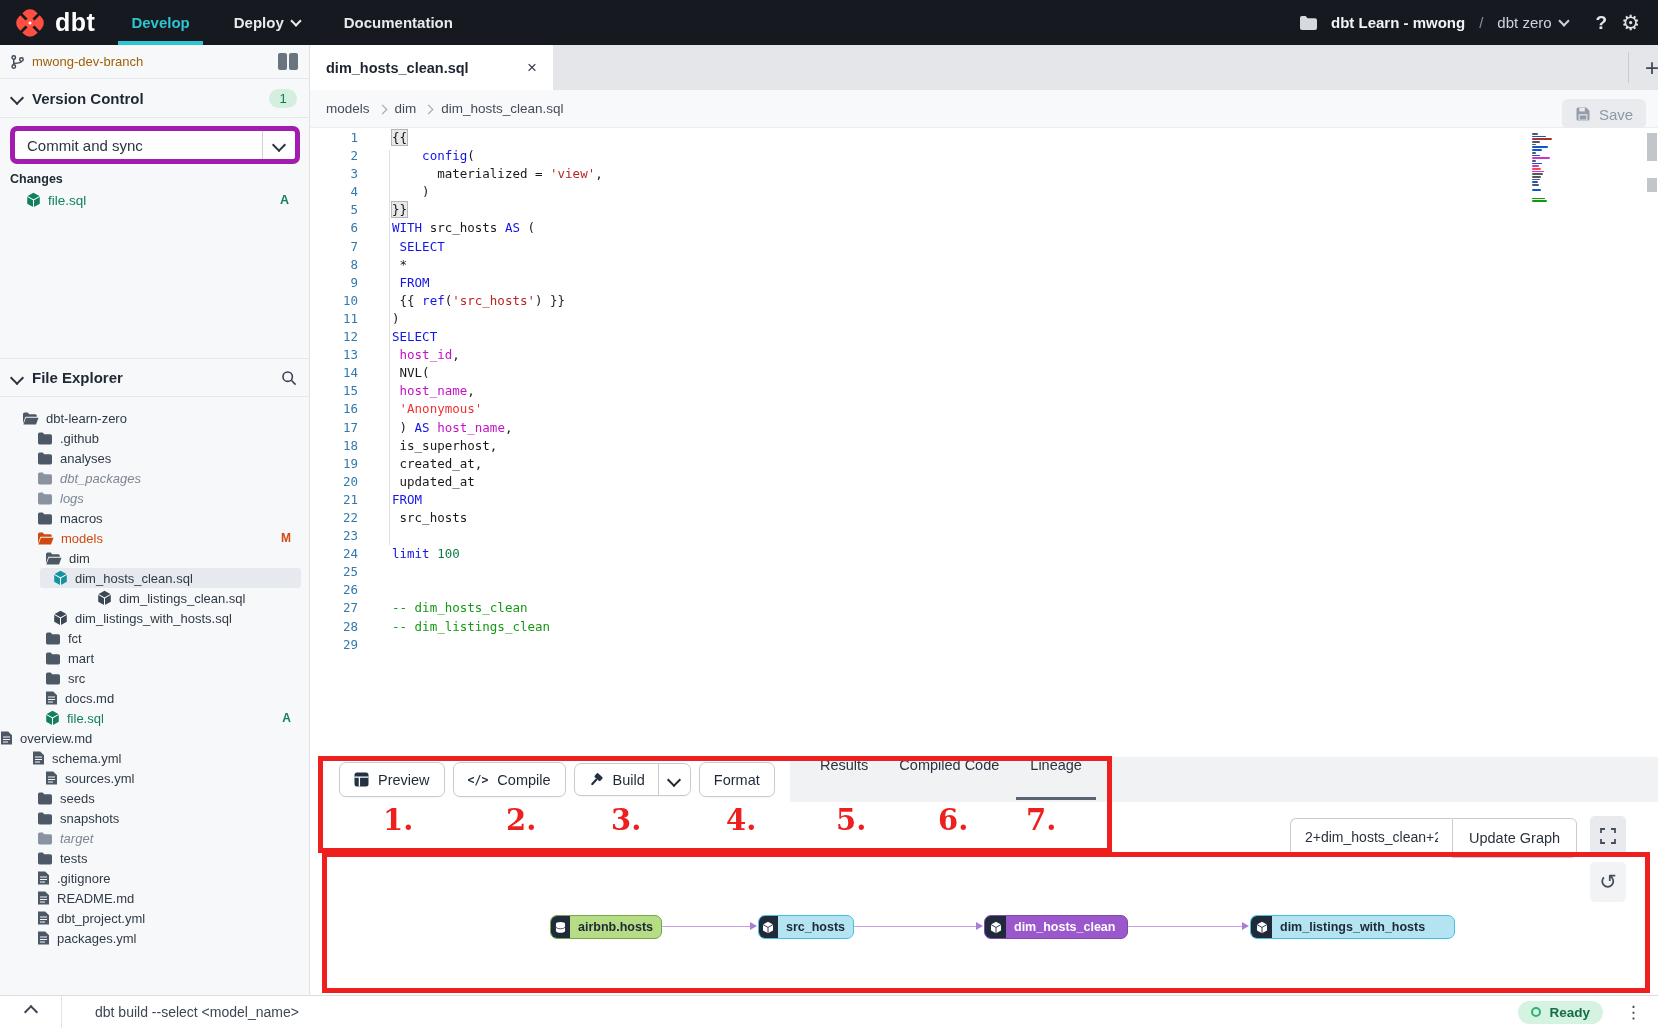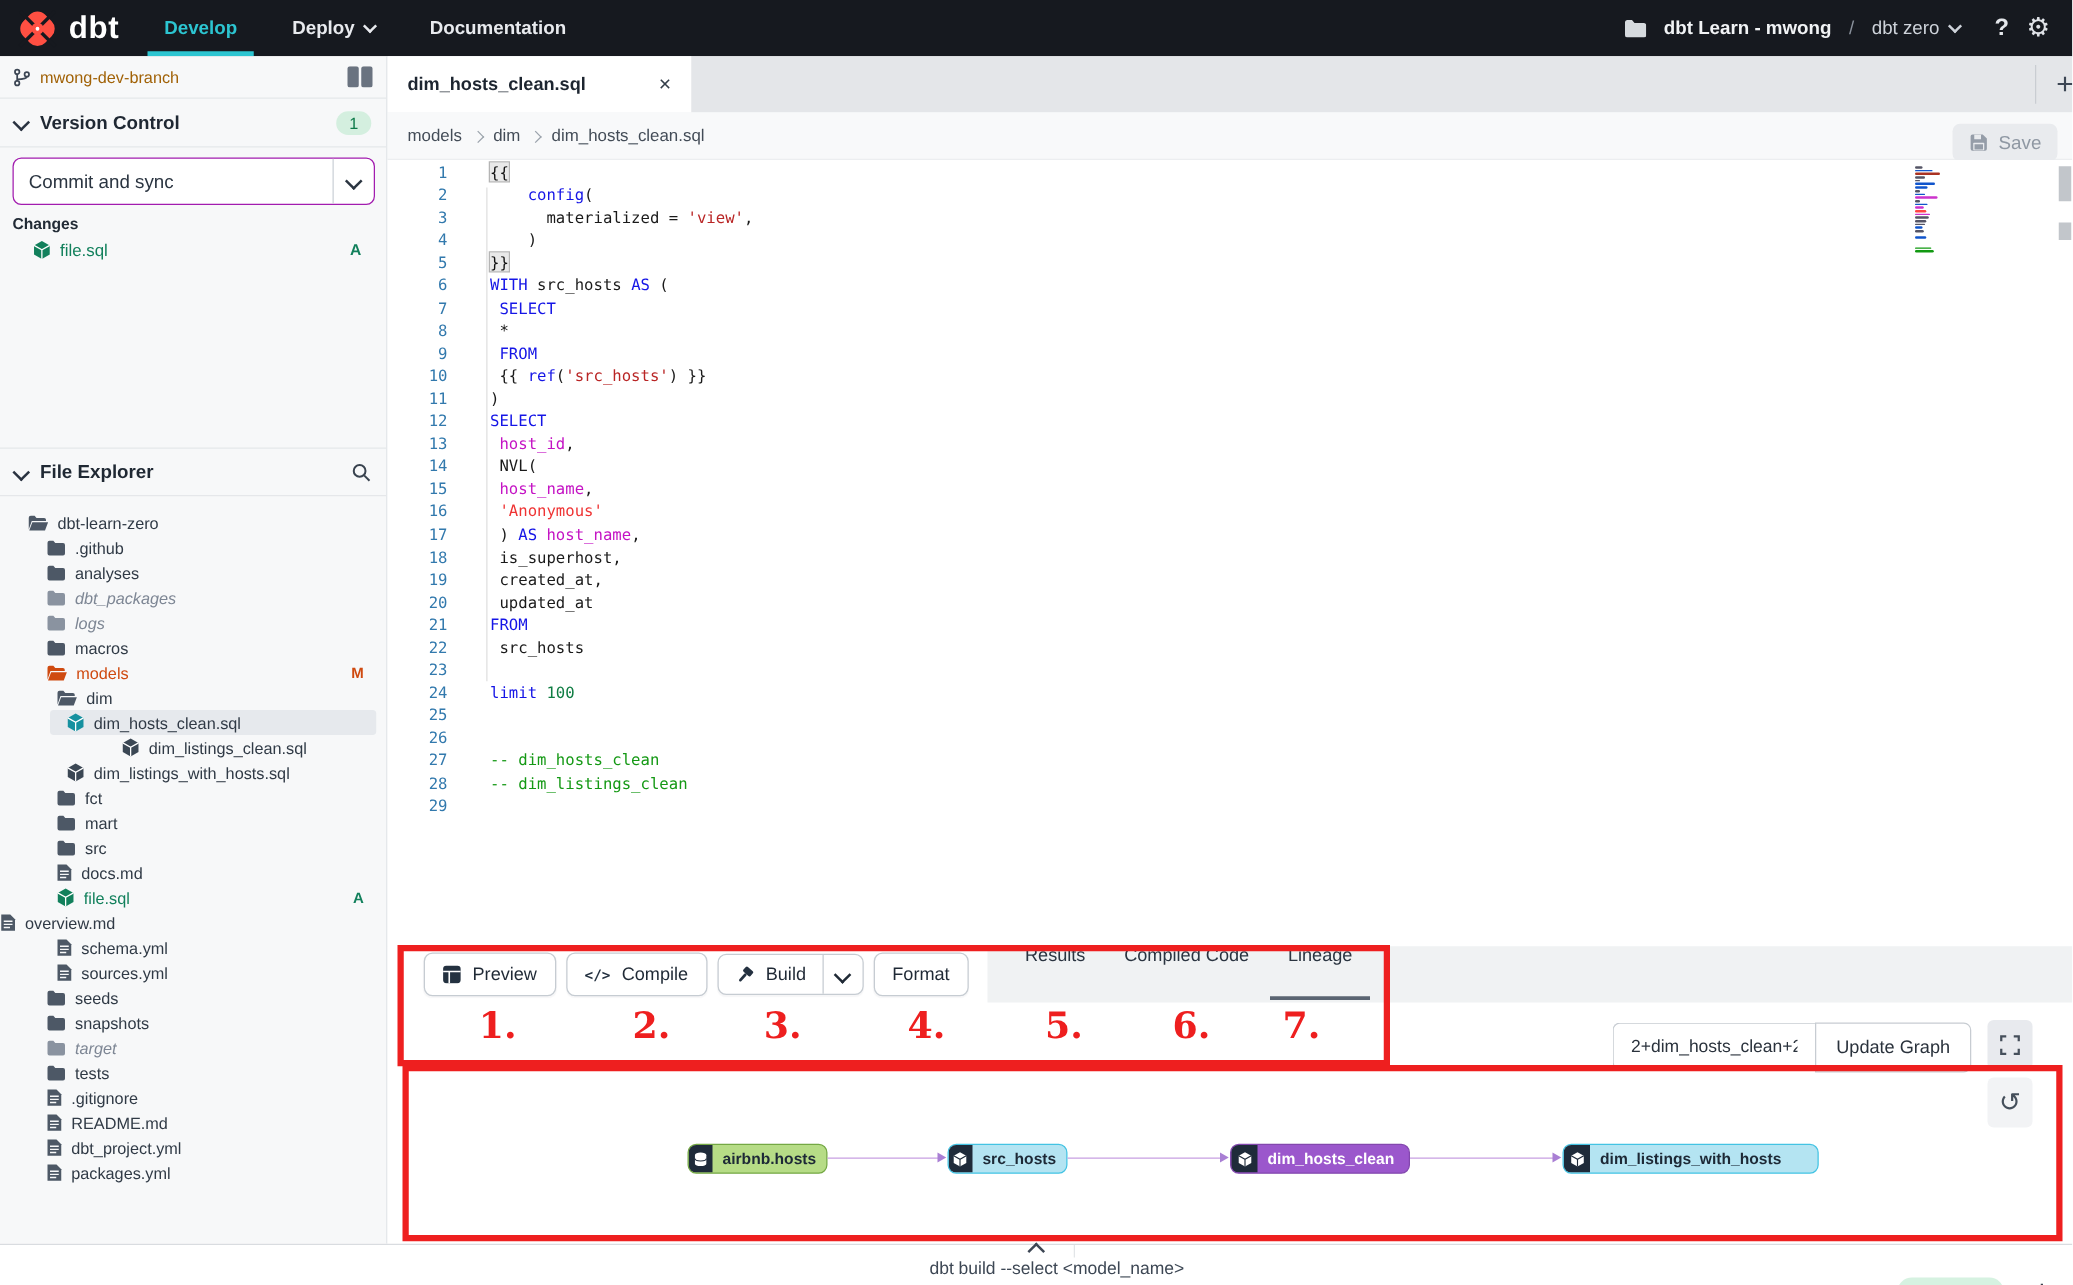--- a/index.html
+++ b/index.html
@@ -33,21 +33,21 @@
   #branch-row{left:0;top:0;width:309px;height:34px;border-bottom:1px solid #e5e7ea;
     display:flex;align-items:center;padding:0 10px;box-sizing:border-box;color:#3c4654;}
   #branch-name{font-size:13px;margin-left:7px;color:#a16207;}
   #docs-icon{margin-left:auto;}
   #vc-header{left:0;top:34px;width:309px;height:39px;border-bottom:1px solid #e5e7ea;
     display:flex;align-items:center;padding:0 12px;box-sizing:border-box;}
   .sec-title{font-size:15px;font-weight:bold;color:#1f2833;margin-left:10px;}
   .sec-chev{color:#2a3340;}
   #vc-badge{margin-left:auto;background:#d4efdf;color:#0e7a49;font-size:13px;
     min-width:14px;padding:2px 7px;border-radius:11px;text-align:center;}
-  #commit-btn{left:10px;top:81px;width:290px;height:38px;background:#fff;border:1px solid #a21caf;
+  #commit-btn{left:10px;top:81px;width:290px;height:38px;background:#fff;border:5px solid #a21caf;
     border-radius:7px;display:flex;align-items:center;box-sizing:border-box;cursor:pointer;}
   #commit-label{font-size:15px;color:#2b3541;padding-left:12px;}
   #commit-caret{margin-left:auto;width:32px;align-self:stretch;border-left:1px solid #ccd1d7;
     display:flex;align-items:center;justify-content:center;color:#2b3541;}
   #changes-label{left:10px;top:127px;font-size:12.5px;font-weight:bold;color:#222b36;}
   #changes-list{left:0;top:144px;width:309px;}
   .change-row{display:flex;align-items:center;height:22px;padding-left:26px;cursor:pointer;}
   .change-name{font-size:13.5px;color:#12805c;margin-left:7px;}
   .change-status{margin-left:auto;margin-right:20px;font-size:12.5px;font-weight:bold;color:#12805c;}
   #fe-header{left:0;top:313px;width:309px;height:39px;border-top:1px solid #e5e7ea;border-bottom:1px solid #e5e7ea;
@@ -133,21 +133,21 @@
 
   
   .redrect{position:absolute;border:5px solid #ee1f1f;box-sizing:border-box;pointer-events:none;}
   #red1{left:318px;top:756px;width:794px;height:97px;}
   #red2{left:322px;top:852px;width:1328px;height:141px;}
   .anno{position:absolute;top:803px;color:#ee1f1f;font-family:"DejaVu Serif",serif;
     font-weight:bold;font-size:29px;pointer-events:none;}
 
   
   #statusbar{left:0;top:995px;width:1658px;height:33px;background:#fff;border-top:1px solid #d9dce0;
-    box-sizing:border-box;display:flex;align-items:center;flex-direction:column;}
+    box-sizing:border-box;display:flex;align-items:center;}
   #collapse-btn{width:62px;height:100%;display:flex;align-items:center;justify-content:center;
     border-right:1px solid #e2e5e8;box-sizing:border-box;color:#3c4654;cursor:pointer;}
   #cli-command{margin-left:33px;font-size:14px;color:#3d4754;}
   #status-right{margin-left:auto;display:flex;align-items:center;gap:22px;margin-right:16px;}
   #ready-badge{display:flex;align-items:center;gap:8px;background:#d6f2e1;border-radius:13px;
     padding:4px 13px;cursor:pointer;}
   #ready-dot{width:10px;height:10px;border-radius:50%;border:2px solid #2db173;box-sizing:border-box;}
   #ready-label{font-size:13.5px;font-weight:bold;color:#156e46;}
   #kebab-btn{font-size:17px;color:#39424e;cursor:pointer;letter-spacing:0;}
 </style>
@@ -352,21 +352,21 @@
           <span class="lbl">file.sql</span>
           <span class="badge A">A</span>
         </div>
         <div class="trow" style="">
           <svg width="13" height="16" viewBox="0 0 13 16">
             <path d="M1 1.5h7.2L12 5.3V14.5H1z" fill="#4d5866"></path>
             <path d="M3 7h7M3 9.5h7M3 12h5" stroke="#f7f8f9" stroke-width="1.1"></path>
           </svg>
           <span class="lbl">overview.md</span>
         </div>
-        <div class="trow" style="padding-left: 45px;">
+        <div class="trow" style="padding-left: 32px;">
           <svg width="13" height="16" viewBox="0 0 13 16">
             <path d="M1 1.5h7.2L12 5.3V14.5H1z" fill="#4d5866"></path>
             <path d="M3 7h7M3 9.5h7M3 12h5" stroke="#f7f8f9" stroke-width="1.1"></path>
           </svg>
           <span class="lbl">schema.yml</span>
         </div>
         <div class="trow" style="padding-left: 45px;">
           <svg width="13" height="16" viewBox="0 0 13 16">
             <path d="M1 1.5h7.2L12 5.3V14.5H1z" fill="#4d5866"></path>
             <path d="M3 7h7M3 9.5h7M3 12h5" stroke="#f7f8f9" stroke-width="1.1"></path>

